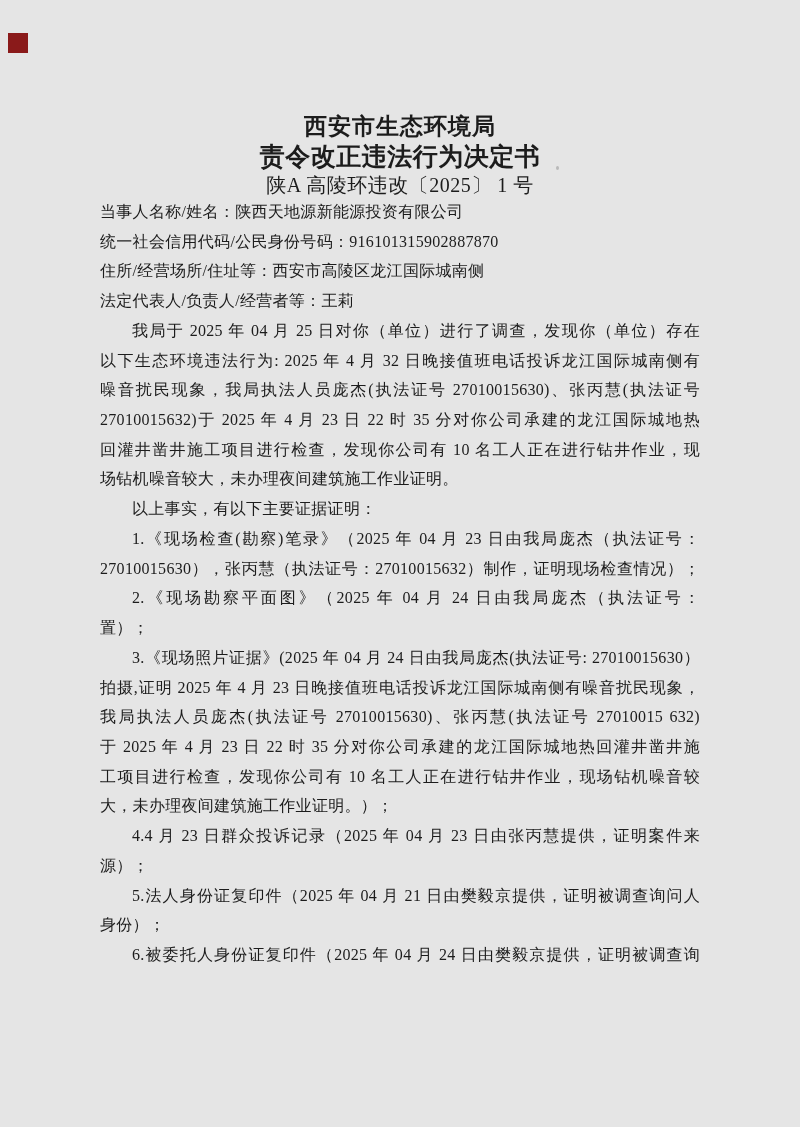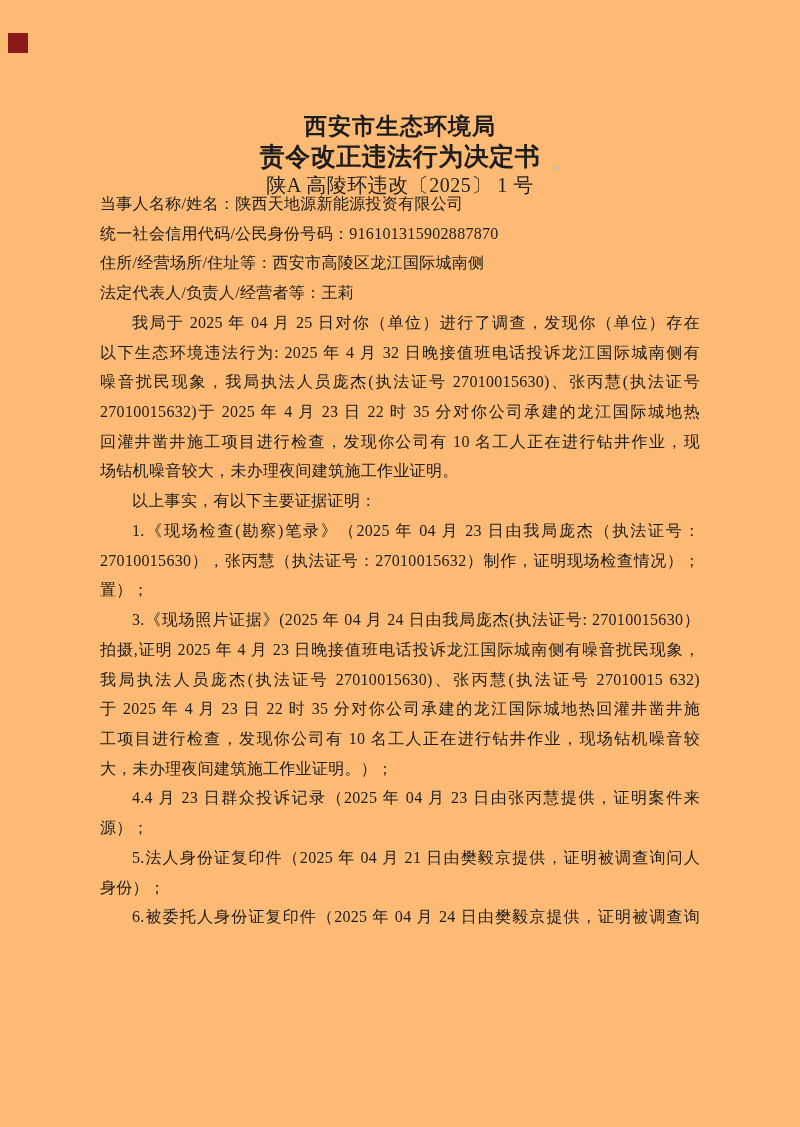--- a/index.html
+++ b/index.html
@@ -4,21 +4,21 @@
 <style>
   html, body {
     margin: 0;
     padding: 0;
     background: #ffffff;
   }
   .page {
     position: relative;
     width: 800px;
     height: 1127px;
-    background: #fdba74;
+    background: #e5e5e5;
     overflow: hidden;
     font-family: "Liberation Serif", "DejaVu Serif", serif;
     color: #1c1c1c;
   }
   .corner-mark {
     position: absolute;
     left: 8px;
     top: 33px;
     width: 20px;
     height: 20px;
@@ -53,21 +53,21 @@
     position: absolute;
     left: 556px;
     top: 166px;
     width: 3px;
     height: 4px;
     background: #b9b9b9;
     border-radius: 50%;
   }
   .body-text {
     position: absolute;
-    top: 189px;
+    top: 197px;
     left: 100px;
     width: 600px;
     font-size: 16px;
     line-height: 29.73px;
     letter-spacing: 0.3px;
   }
   .line {
     height: 29.73px;
     white-space: nowrap;
     text-align: left;
@@ -104,20 +104,21 @@
       <div class="line">法定代表人/负责人/经营者等：王莉</div>
       <div class="line full indent">我局于 2025 年 04 月 25 日对你（单位）进行了调查，发现你（单位）存在</div>
       <div class="line full">以下生态环境违法行为: 2025 年 4 月 32 日晚接值班电话投诉龙江国际城南侧有</div>
       <div class="line full">噪音扰民现象，我局执法人员庞杰(执法证号 27010015630)、张丙慧(执法证号</div>
       <div class="line full">27010015632)于 2025 年 4 月 23 日 22 时 35 分对你公司承建的龙江国际城地热</div>
       <div class="line full">回灌井凿井施工项目进行检查，发现你公司有 10 名工人正在进行钻井作业，现</div>
       <div class="line">场钻机噪音较大，未办理夜间建筑施工作业证明。</div>
       <div class="line indent">以上事实，有以下主要证据证明：</div>
       <div class="line full indent">1.《现场检查(勘察)笔录》（2025 年 04 月 23 日由我局庞杰（执法证号：</div>
       <div class="line full">27010015630），张丙慧（执法证号：27010015632）制作，证明现场检查情况）；</div>
+      <div class="line full indent">2.《现场勘察平面图》（2025 年 04 月 24 日由我局庞杰（执法证号：</div>
       <div class="line">置）；</div>
       <div class="line full indent">3.《现场照片证据》(2025 年 04 月 24 日由我局庞杰(执法证号: 27010015630）</div>
       <div class="line full">拍摄,证明 2025 年 4 月 23 日晚接值班电话投诉龙江国际城南侧有噪音扰民现象，</div>
       <div class="line full">我局执法人员庞杰(执法证号 27010015630)、张丙慧(执法证号 27010015 632)</div>
       <div class="line full">于 2025 年 4 月 23 日 22 时 35 分对你公司承建的龙江国际城地热回灌井凿井施</div>
       <div class="line full">工项目进行检查，发现你公司有 10 名工人正在进行钻井作业，现场钻机噪音较</div>
       <div class="line">大，未办理夜间建筑施工作业证明。）；</div>
       <div class="line full indent">4.4 月 23 日群众投诉记录（2025 年 04 月 23 日由张丙慧提供，证明案件来</div>
       <div class="line">源）；</div>
       <div class="line full indent">5.法人身份证复印件（2025 年 04 月 21 日由樊毅京提供，证明被调查询问人</div>

